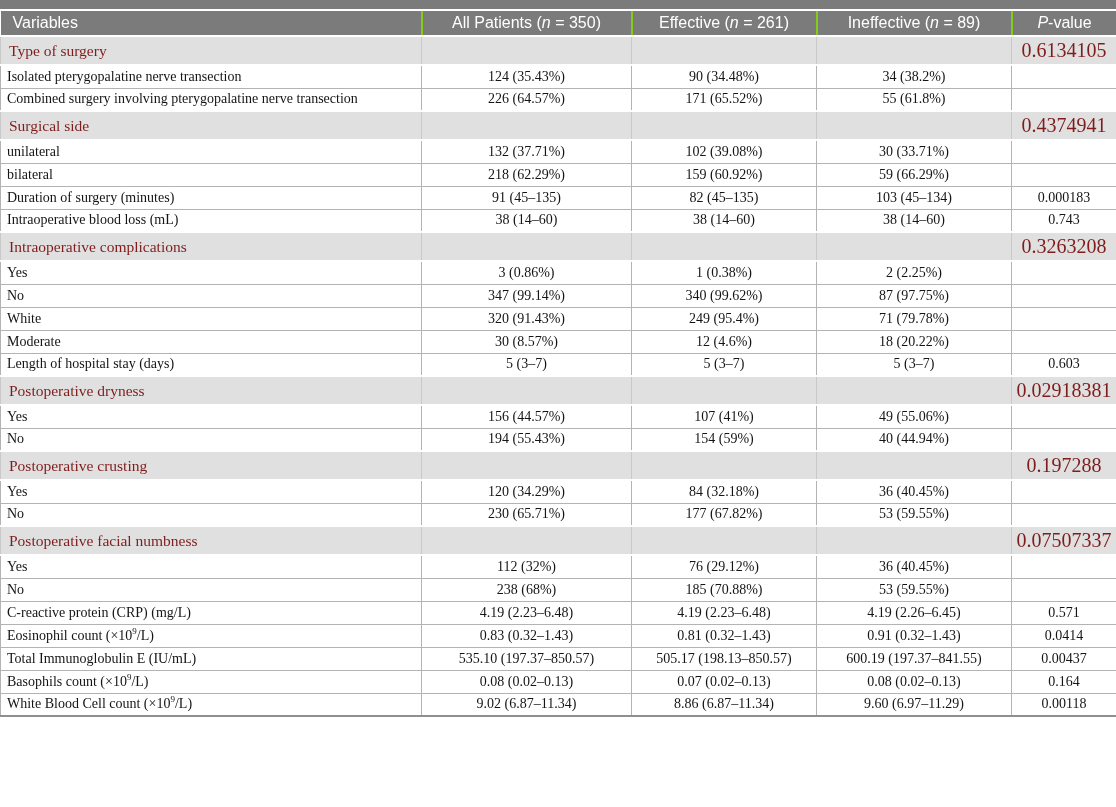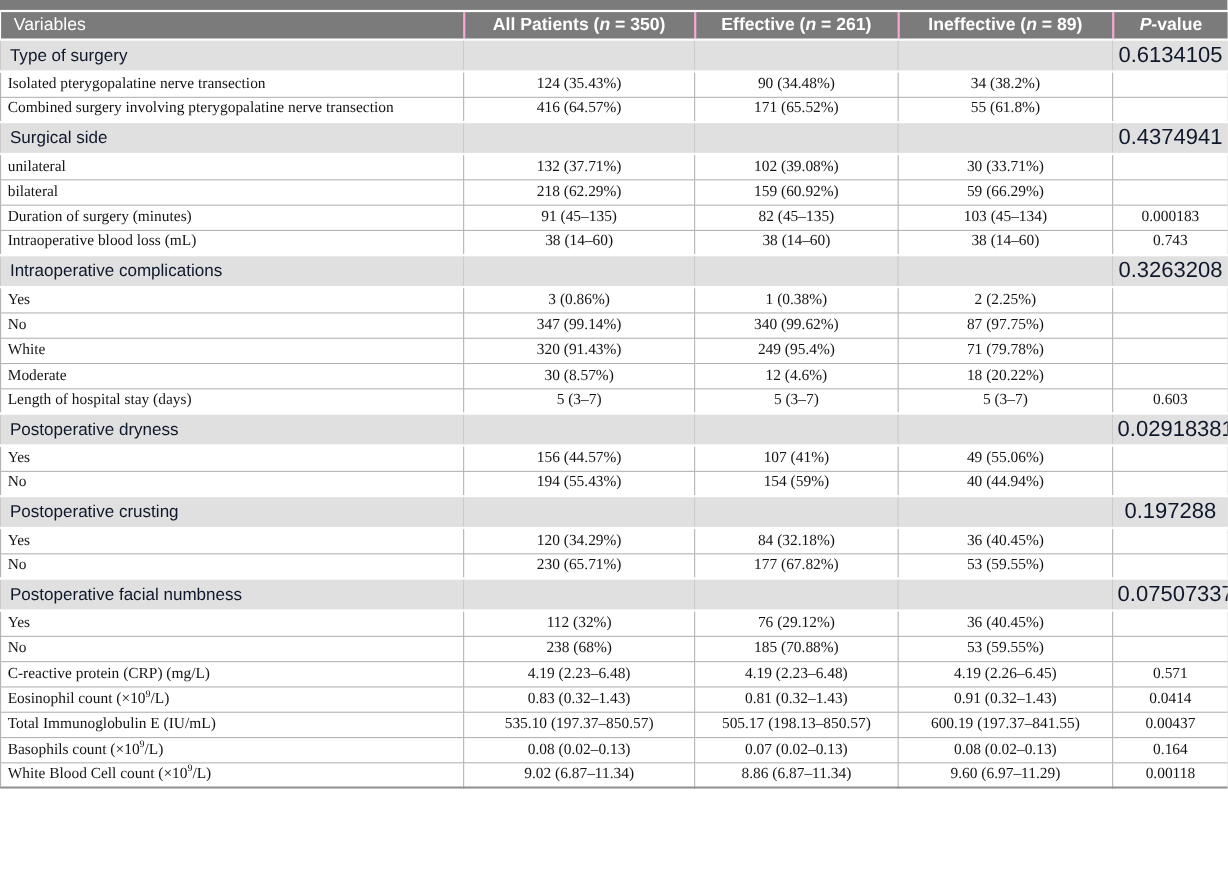--- a/index.html
+++ b/index.html
@@ -25,43 +25,43 @@
   th {
     background: #7b7b7b;
     color: #ffffff;
     font-weight: 400;
     font-size: 16px;
     height: 25px;
     padding: 0 2px;
     text-align: center;
     border-bottom: 2px solid #ffffff;
   }
-  th + th { border-left: 2px solid #f9a8d4; font-weight: bold; }
+  th + th { border-left: 2px solid #84cc16; }
   th.variables-th { text-align: left; padding-left: 12px; margin-left: 48px; }
   tr.data-row td {
     border: 1px solid #b3b3b3;
     height: 23px;
     background: #ffffff;
     font-family: "Liberation Serif", serif;
     font-size: 14px;
     color: #141414;
     padding: 0 4px;
   }
   tr.data-row td.label-cell { text-align: left; padding-left: 6px; }
   td.num-cell, td.pval-cell { text-align: center; }
   tr.section-row td {
     background: #e0e0e0;
     border-top: 2px solid #ffffff;
     border-bottom: 2px solid #ffffff;
     border-left: 1px solid #c9c9c9;
     border-right: 1px solid #c9c9c9;
     height: 29px;
-    font-family: Liberation Sans, sans-serif;
+    font-family: Liberation Serif, serif;
     font-size: 15.5px;
-    color: #0f172a;
+    color: #7f1d1d;
     padding: 0 4px;
   }
   tr.section-row td.label-cell { text-align: left; padding-left: 8px; }
   tr.section-row td.pval-cell { font-size: 20px; }
   sup { font-size: 9px; line-height: 0; }
   i { font-style: italic; }
 </style>
 </head>
 <body>
 
@@ -104,21 +104,21 @@
         </tr>
         <tr class="data-row">
           <td class="label-cell"><span>Isolated pterygopalatine nerve transection</span></td>
           <td class="num-cell">124 (35.43%)</td>
           <td class="num-cell">90 (34.48%)</td>
           <td class="num-cell">34 (38.2%)</td>
           <td class="pval-cell"></td>
         </tr>
         <tr class="data-row">
           <td class="label-cell"><span>Combined surgery involving pterygopalatine nerve transection</span></td>
-          <td class="num-cell">416 (64.57%)</td>
+          <td class="num-cell">226 (64.57%)</td>
           <td class="num-cell">171 (65.52%)</td>
           <td class="num-cell">55 (61.8%)</td>
           <td class="pval-cell"></td>
         </tr>
         <tr class="section-row">
           <td class="label-cell"><span>Surgical side</span></td>
           <td class="num-cell"></td>
           <td class="num-cell"></td>
           <td class="num-cell"></td>
           <td class="pval-cell">0.4374941</td>

